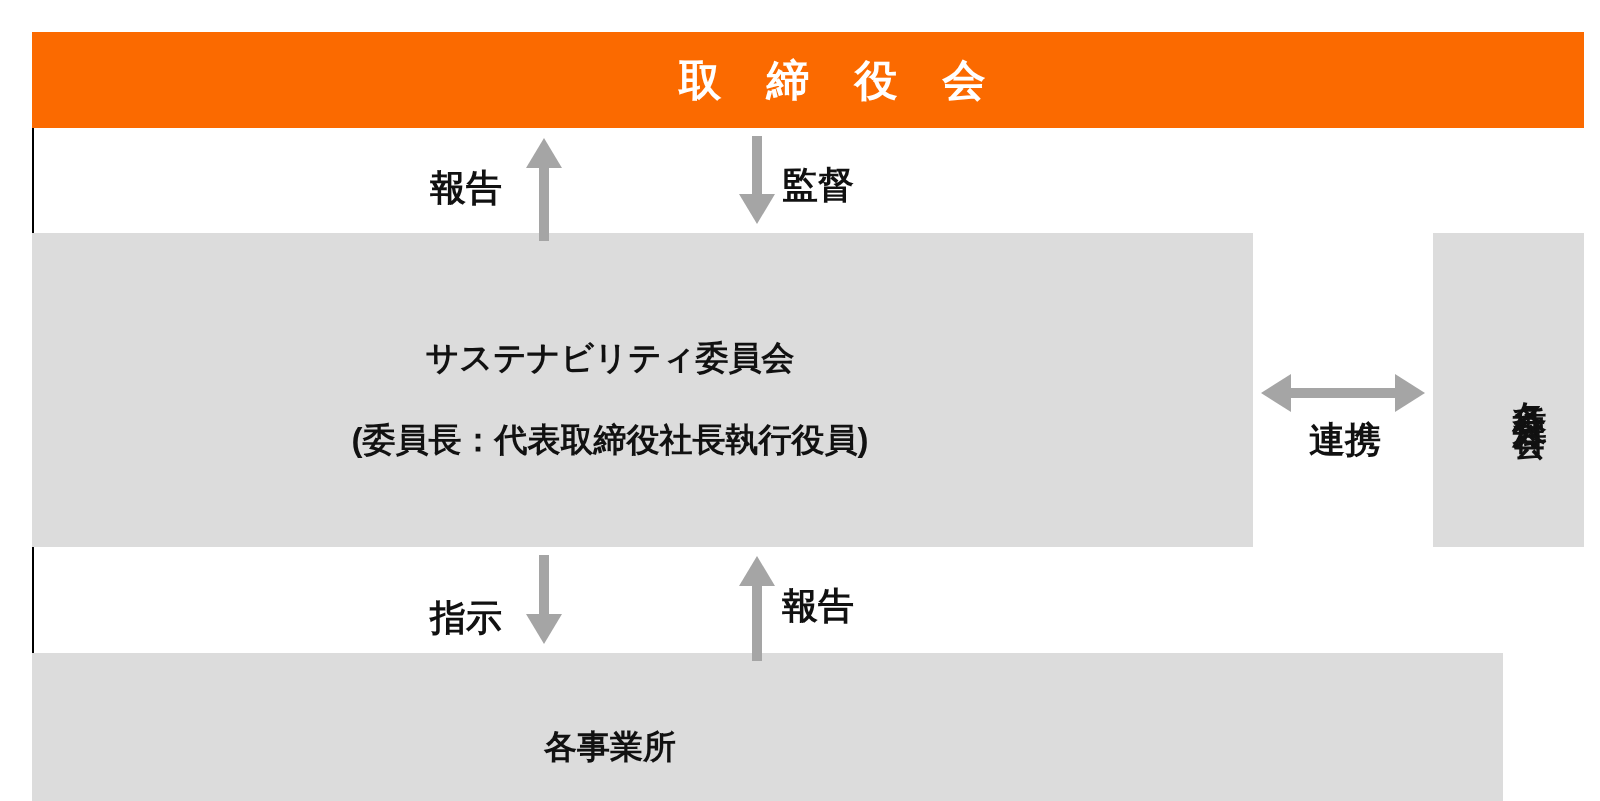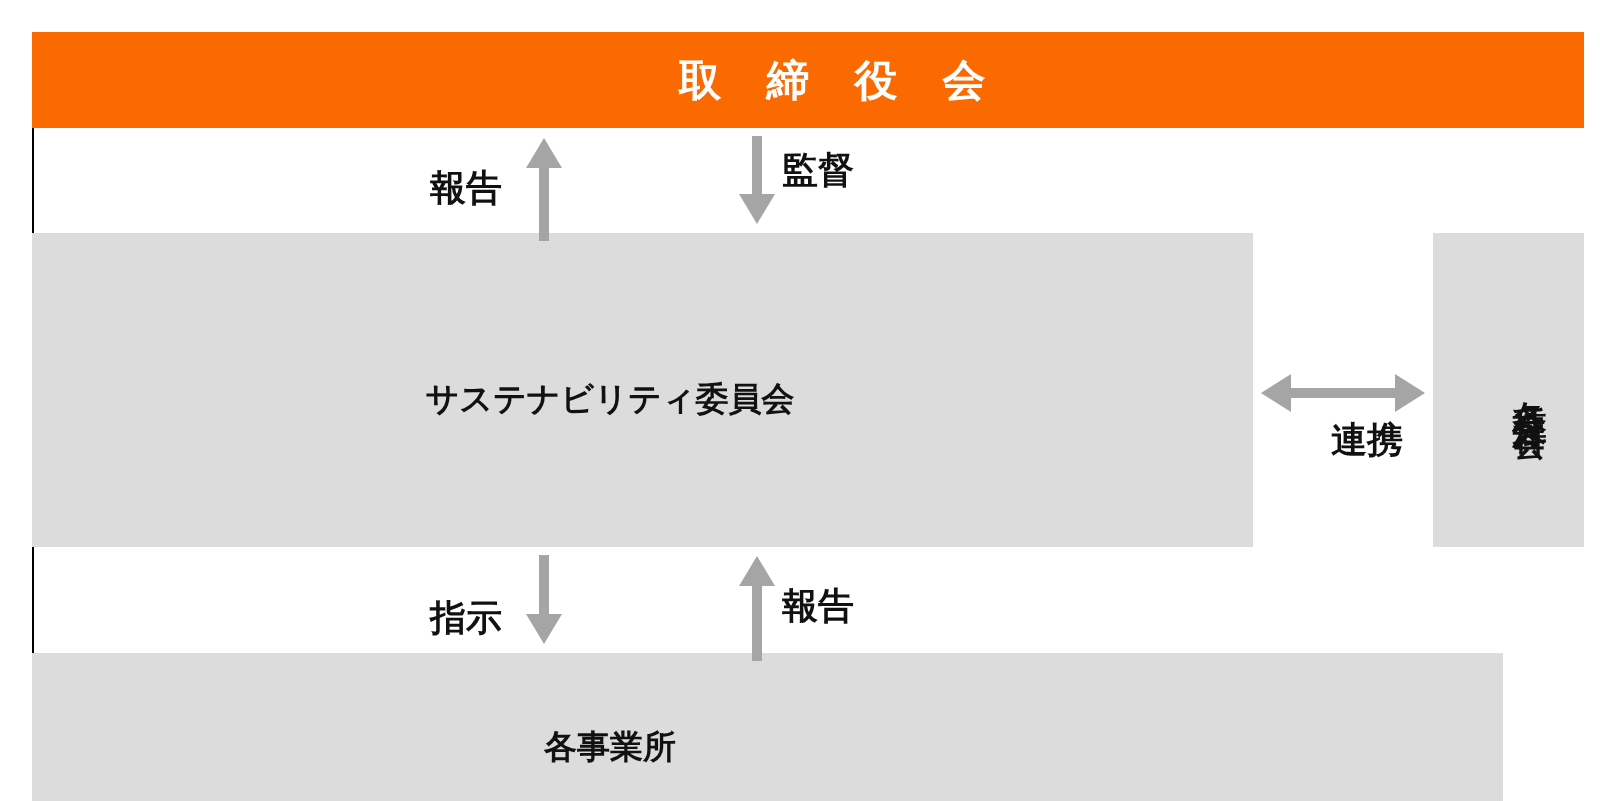--- a/index.html
+++ b/index.html
@@ -89,24 +89,24 @@
     border-left:30px solid var(--arrow);}
 
   
   .lbl{
     position:absolute;color:var(--ink);
     font-size:36px;font-weight:700;line-height:1;
     white-space:nowrap;z-index:2;
   }
   .lbl-right-align{width:90px;text-align:right;}
   .lbl-report-top{left:380px;top:138px;}
-  .lbl-supervise{left:750px;top:120px;}
+  .lbl-supervise{left:750px;top:135px;}
   .lbl-instruct{left:380px;top:568px;}
   .lbl-report-bottom{left:750px;top:556px;}
-  .lbl-collab{left:1275px;top:390px;width:120px;text-align:center;}
+  .lbl-collab{left:1229px;top:390px;width:120px;text-align:right;}
 </style>
 </head>
 <body>
 
 <div class="canvas">
 
   <div class="frame-left"></div>
   <div class="frame-right"></div>
   <div class="frame-bottom"></div>
 
@@ -122,20 +122,21 @@
 
   <div class="v-arrow arrow-supervise">
     <div class="v-shaft"></div>
     <div class="head-down"></div>
   </div>
   <div class="lbl lbl-supervise">監督</div>
 
   <div class="gbox box-committee">
     <div class="center-wrap">
       <div class="box-line">サステナビリティ委員会</div>
+      <div class="box-line">(委員長：代表取締役社長執行役員)</div>
     </div>
   </div>
 
   <div class="h-arrow">
     <div class="head-left"></div>
     <div class="h-shaft"></div>
     <div class="head-right"></div>
   </div>
   <div class="lbl lbl-collab">連携</div>
 

